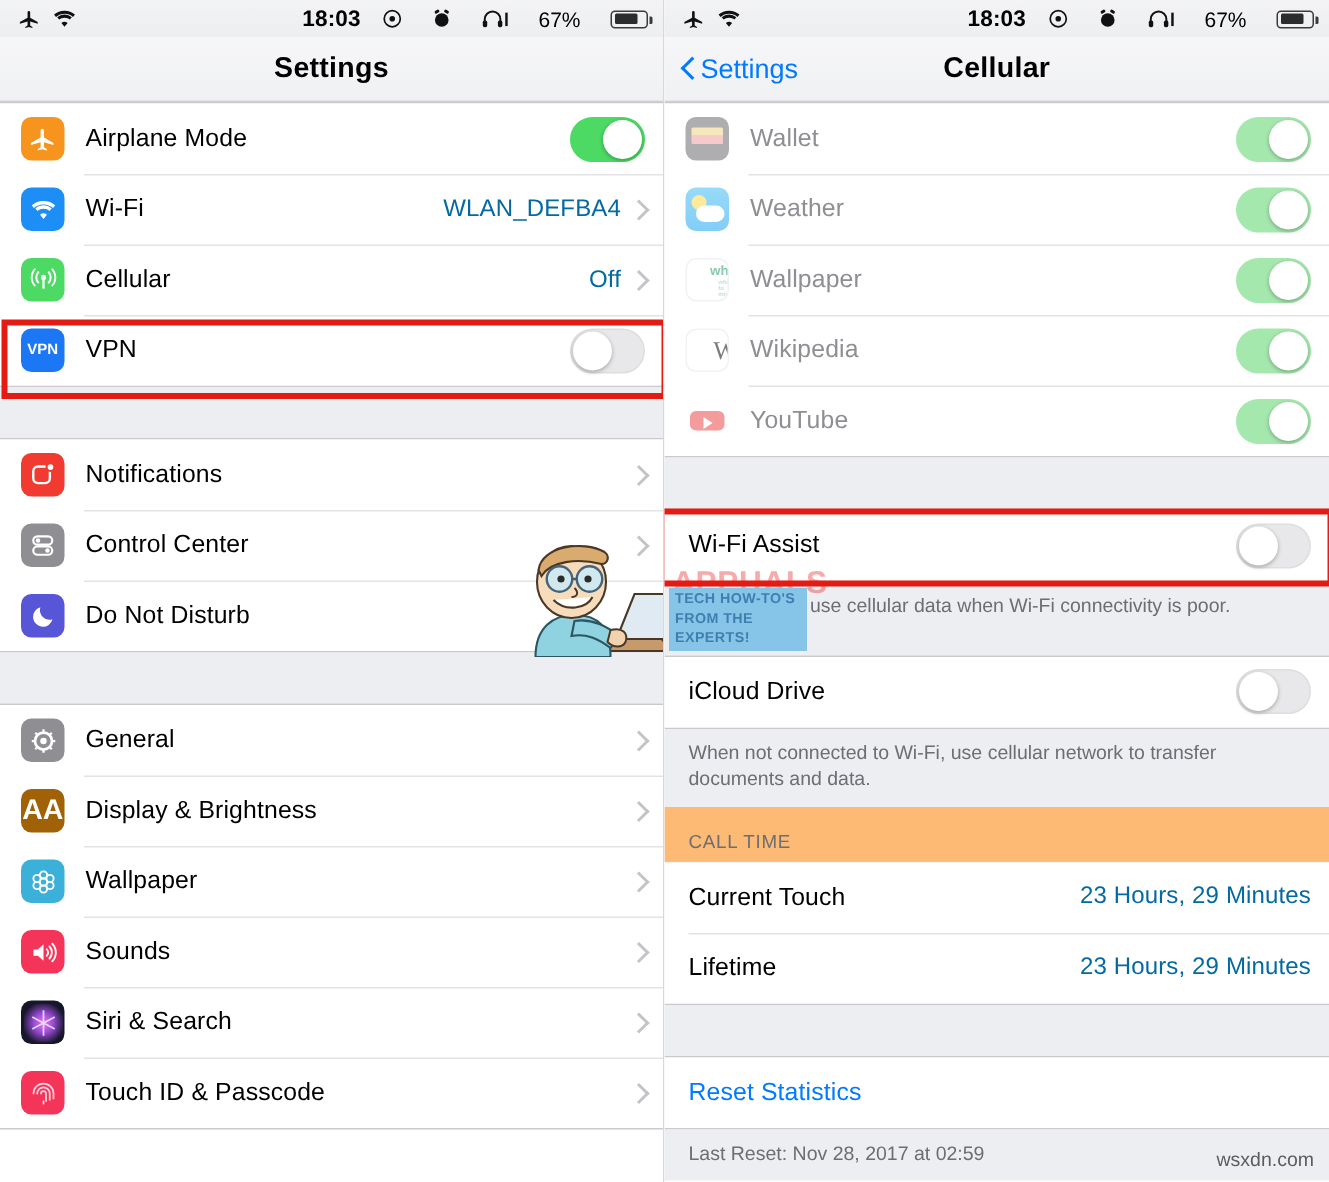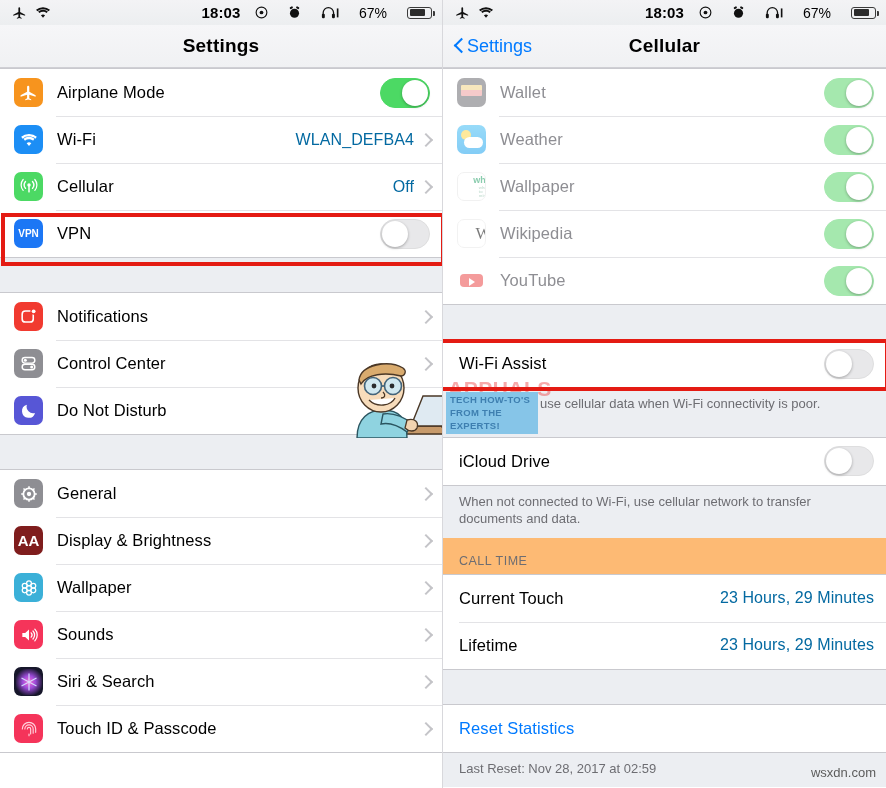--- a/index.html
+++ b/index.html
@@ -312,21 +312,21 @@
                 <g stroke="#fff" stroke-width="1.8">
                   <path d="M12 2.6v2.2M12 19.2v2.2M2.6 12h2.2M19.2 12h2.2M5.4 5.4l1.6 1.6M17 17l1.6 1.6M18.6 5.4L17 7M7 17l-1.6 1.6"></path>
                 </g>
               </svg>
           </div>
           <div class="lbl">General</div>
           <div class="spacer"></div>
           <div class="chev"></div>
         </div>
         <div class="row">
-          <div class="ico" style="background:#7f1d1d;font-size:15px">
+          <div class="ico" style="background:#a16207;font-size:19px">
             <span>AA</span>
           </div>
           <div class="lbl">Display &amp; Brightness</div>
           <div class="spacer"></div>
           <div class="chev"></div>
         </div>
         <div class="row">
           <div class="ico" style="background:#3bb0d8">
             <svg width="20" height="20" viewBox="0 0 24 24">
                 <g fill="none" stroke="#fff" stroke-width="1.5">

